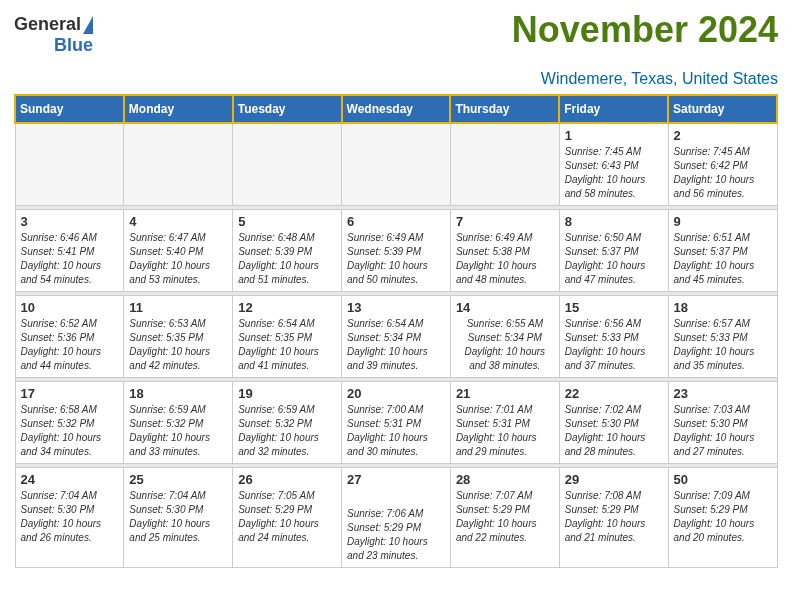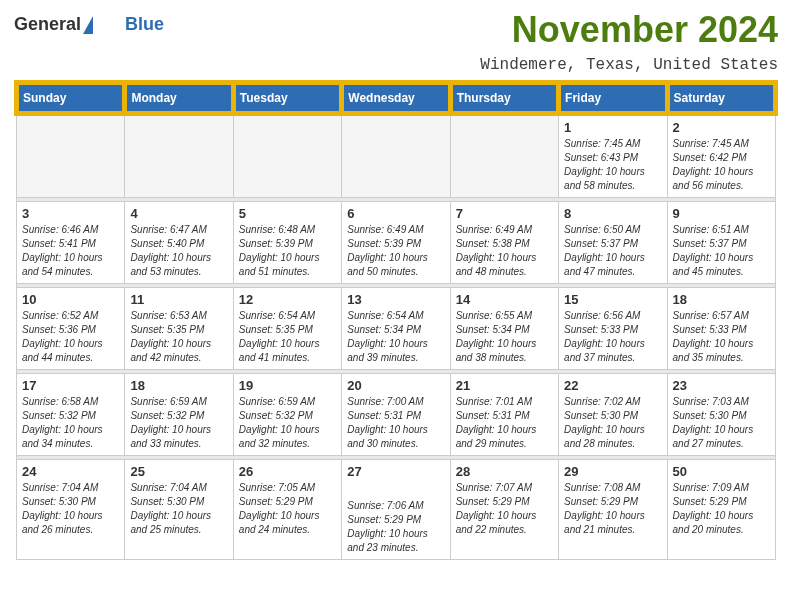--- a/index.html
+++ b/index.html
@@ -15,21 +15,21 @@
       padding: 10px 14px 14px 14px;
     }
     .header-row {
       display: flex;
       align-items: flex-start;
       justify-content: space-between;
       margin-bottom: 6px;
     }
     .logo-area {
       display: flex;
-      flex-direction: row;
+      flex-direction: column;
       align-items: flex-end;
       padding-top: 4px;
     }
     .logo-text {
       display: flex;
       align-items: center;
     }
     .logo-general {
       font-size: 18px;
       font-weight: bold;
@@ -53,36 +53,35 @@
       text-align: right;
     }
     .month-title {
       font-size: 36px;
       font-weight: bold;
       color: #4d7c0f;
       line-height: 1.1;
     }
     .location-title {
       font-size: 16px;
-      color: #404040;
-      margin-top: 6px;
-      font-family: Liberation Mono, monospace;
+      color: #0369a1;
+      margin-top: 20px;
     }
     .calendar {
       width: 100%;
       border-collapse: collapse;
       border: 1px solid #ccc;
     }
     .calendar th {
       background-color: #2e6db4;
       color: #fff;
       font-size: 12px;
       font-weight: bold;
       padding: 6px 4px;
-      border: 5px solid #eab308;
+      border: 2px solid #eab308;
       text-align: left;
     }
     .calendar td {
       border: 1px solid #ccc;
       vertical-align: top;
       padding: 4px 5px;
       font-size: 10.5px;
       color: #333;
       width: 108px;
       min-height: 80px;
@@ -225,21 +224,21 @@
 Daylight: 10 hours and 41 minutes.</div>
           </td>
           <td>
             <span class="day-number">13</span>
             <div class="day-info" style="white-space: pre-line;">Sunrise: 6:54 AM
 Sunset: 5:34 PM
 Daylight: 10 hours and 39 minutes.</div>
           </td>
           <td>
             <span class="day-number">14</span>
-            <div class="day-info" style="white-space: pre-line;">Sunrise: 6:55 AM
+            <div class="day-info" style="white-space: pre-line; text-align: center;">Sunrise: 6:55 AM
 Sunset: 5:34 PM
 Daylight: 10 hours and 38 minutes.</div>
           </td>
           <td>
             <span class="day-number">15</span>
             <div class="day-info" style="white-space: pre-line;">Sunrise: 6:56 AM
 Sunset: 5:33 PM
 Daylight: 10 hours and 37 minutes.</div>
           </td>
           <td>

